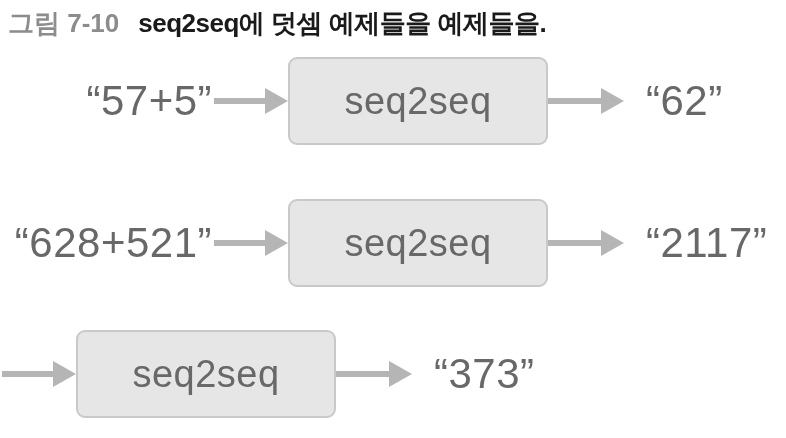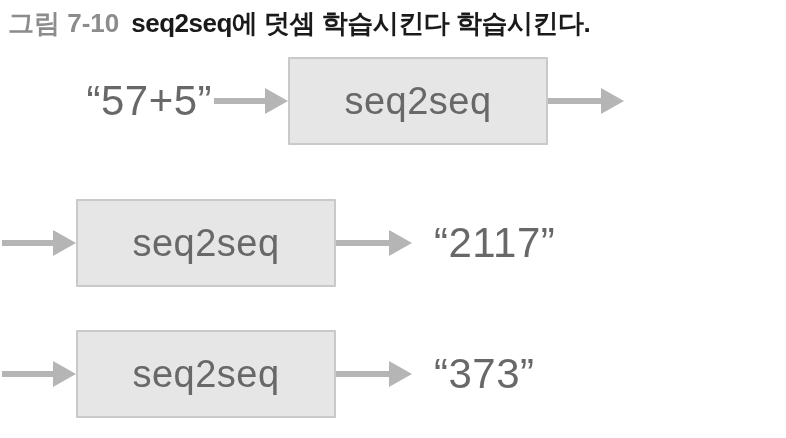--- a/index.html
+++ b/index.html
@@ -24,21 +24,21 @@
     position: absolute;
     left: 8px;
     top: 6px;
     font-size: 26px;
     line-height: 34px;
     white-space: nowrap;
   }
   .figure-title .label {
     color: var(--figure-label);
     font-weight: 700;
-    margin-right: 12px;
+    margin-right: 19px;
   }
   .figure-title .caption {
     color: var(--figure-caption);
     font-weight: 600;
     letter-spacing: -0.5px;
   }
   .row {
     position: absolute;
     left: 0;
     width: 786px;
@@ -72,57 +72,59 @@
     height: 30px;
     color: var(--arrow);
     display: block;
   }
   .seqbox {
     flex: 0 0 260px;
     width: 260px;
     height: 88px;
     background: var(--box-fill);
     border: 2px solid var(--box-border);
-    border-radius: 1px;
+    border-radius: 9px;
     display: flex;
     align-items: center;
     justify-content: center;
   }
   .seqbox .box-label {
     color: var(--text);
     font-size: 38px;
     font-weight: 400;
     letter-spacing: 0.5px;
   }
 </style>
 </head>
 <body>
 
 <div class="canvas">
 
   <div class="figure-title">
-    <span class="label">그림 7-10</span><span class="caption">seq2seq에 덧셈 학습시킨다 학습시킨다.</span>
+    <span class="label">그림 7-10</span><span class="caption">seq2seq에 덧셈 예제들을 예제들을.</span>
   </div>
 
   <div class="row row-1">
     <div class="io-text input-cell">“57+5”</div>
     <svg class="arrow" viewBox="0 0 76 30" xmlns="http://www.w3.org/2000/svg">
       <rect x="2" y="12" width="53" height="6" fill="currentColor"></rect>
       <polygon points="53,2 76,15 53,28" fill="currentColor"></polygon>
     </svg>
     <div class="seqbox">
       <span class="box-label">seq2seq</span>
     </div>
     <svg class="arrow" viewBox="0 0 76 30" xmlns="http://www.w3.org/2000/svg">
       <rect x="0" y="12" width="53" height="6" fill="currentColor"></rect>
       <polygon points="53,2 76,15 53,28" fill="currentColor"></polygon>
     </svg>
+    <div class="io-text output-cell">“62”</div>
   </div>
 
   <div class="row row-2">
+    <div class="io-text input-cell">“628+521”</div>
     <svg class="arrow" viewBox="0 0 76 30" xmlns="http://www.w3.org/2000/svg">
       <rect x="2" y="12" width="53" height="6" fill="currentColor"></rect>
       <polygon points="53,2 76,15 53,28" fill="currentColor"></polygon>
     </svg>
     <div class="seqbox">
       <span class="box-label">seq2seq</span>
     </div>
     <svg class="arrow" viewBox="0 0 76 30" xmlns="http://www.w3.org/2000/svg">
       <rect x="0" y="12" width="53" height="6" fill="currentColor"></rect>
       <polygon points="53,2 76,15 53,28" fill="currentColor"></polygon>

